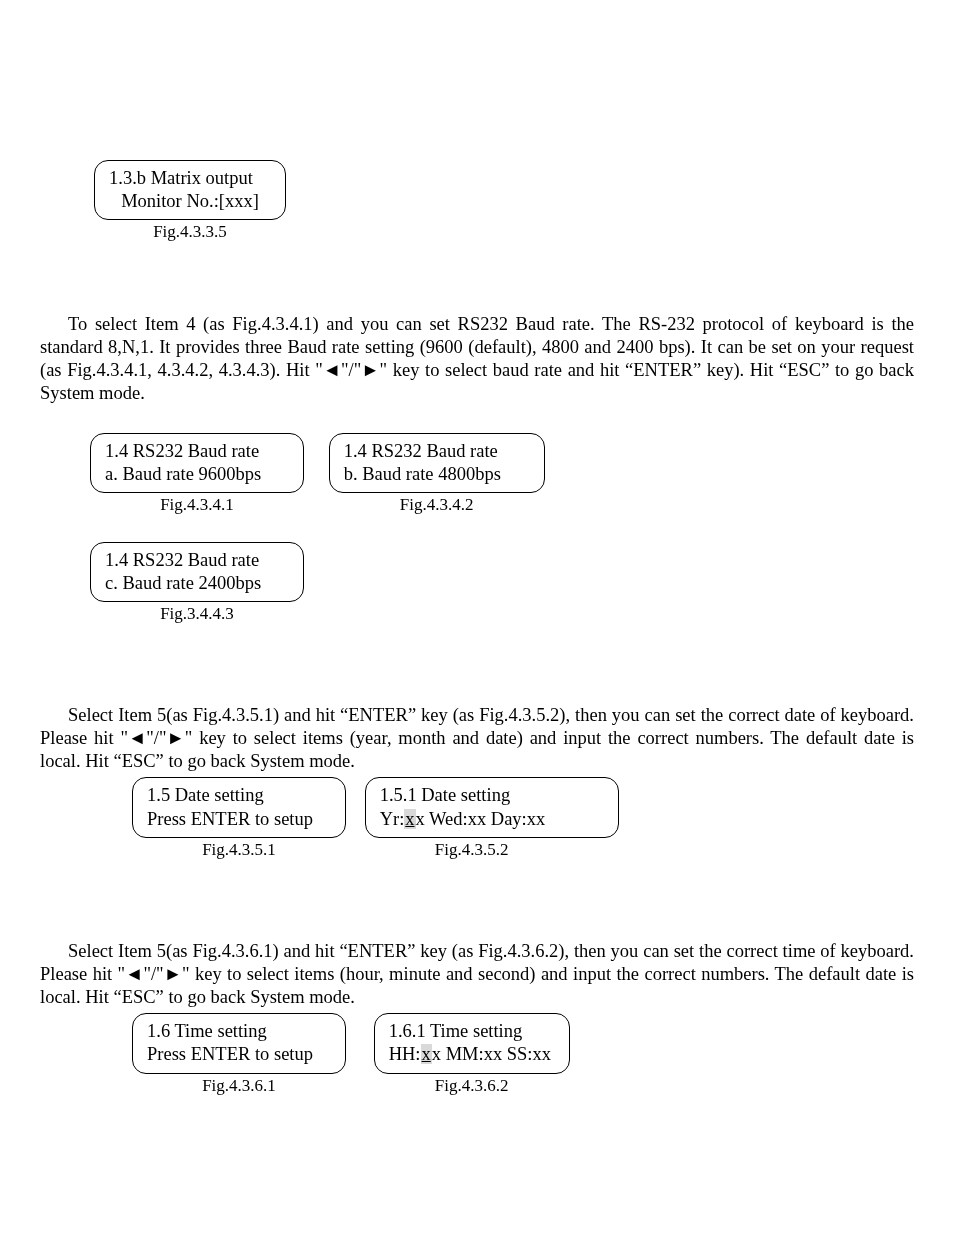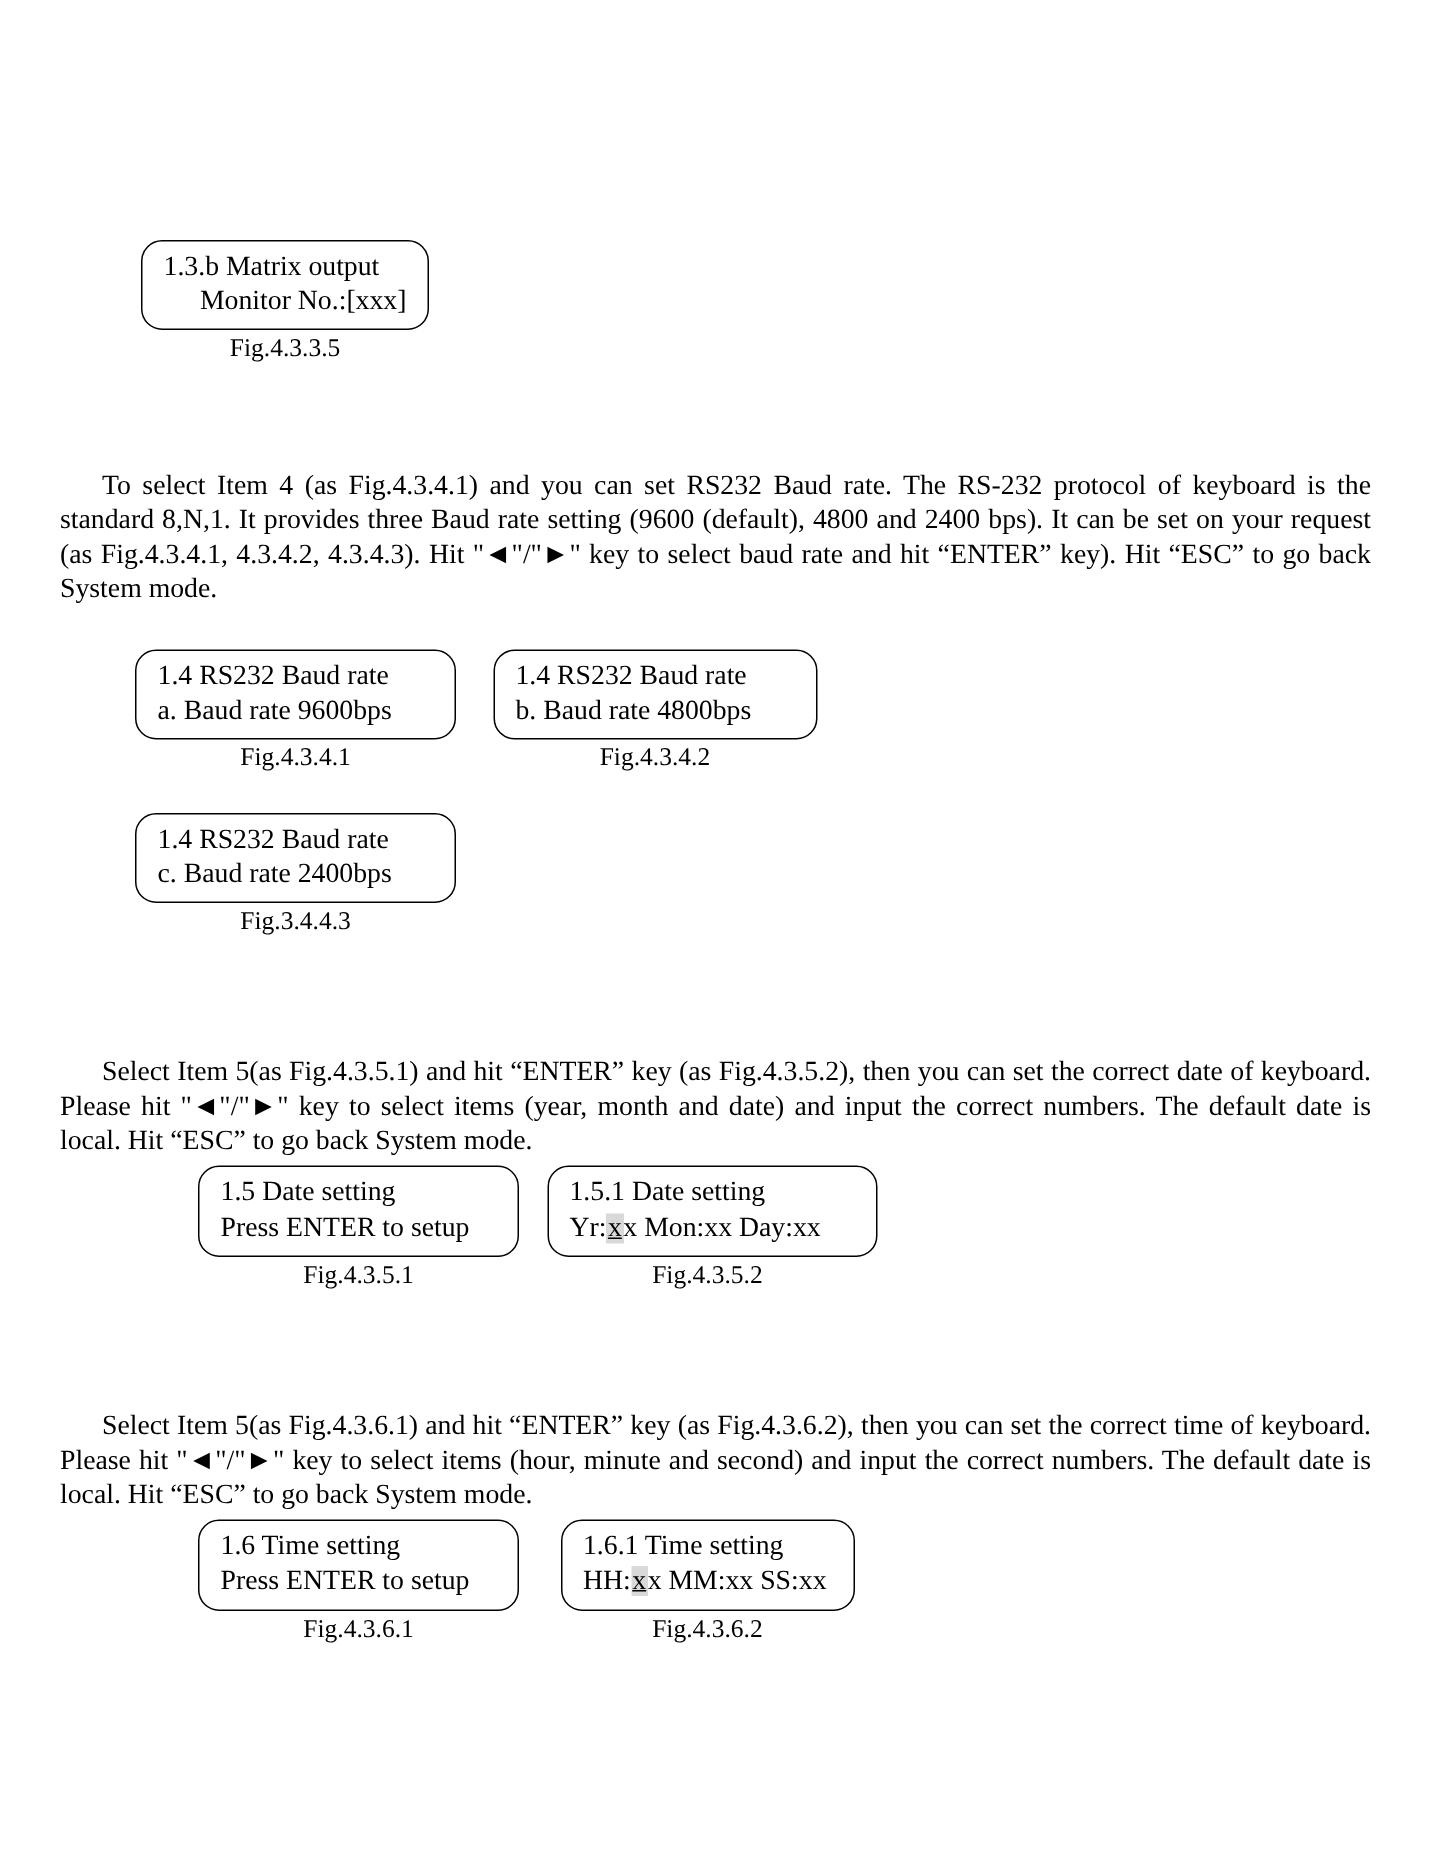--- a/index.html
+++ b/index.html
@@ -55,21 +55,21 @@
       height: 80px;
     }
   </style>
 </head>
 <body>
 
 <div style="margin-left:50px; margin-top:120px;">
   <div class="block" style="width:200px; text-align:center;">
     <div class="panel" style="width:192px;">
       <div>1.3.b Matrix output</div>
-      <div style="text-align:right;font-family:Liberation Serif, serif;">Monitor No.:[xxx]</div>
+      <div style="text-align:center;font-family:Liberation Serif, serif;">Monitor No.:[xxx]</div>
     </div>
     <div class="figcap">Fig.4.3.3.5</div>
   </div>
 </div>
 
 <div class="section-gap"></div>
 
 <p class="para" style="text-indent:28px;">To select Item 4 (as Fig.4.3.4.1) and you can set RS232 Baud rate. The RS-232 protocol of keyboard is the standard 8,N,1. It provides three Baud rate setting (9600 (default), 4800 and 2400 bps). It can be set on your request (as Fig.4.3.4.1, 4.3.4.2, 4.3.4.3). Hit "◄"/"►" key to select baud rate and hit “ENTER” key). Hit “ESC” to go back System mode.</p>
 
 <div style="height:28px;"></div>
@@ -111,23 +111,23 @@
 
 <div class="row2">
   <div class="block" style="width:214px; text-align:center; margin-right:14px;">
     <div class="panel" style="width:214px;">
       <div>1.5 Date setting</div>
       <div>Press ENTER to setup</div>
     </div>
     <div class="figcap">Fig.4.3.5.1</div>
   </div>
   <div class="block" style="width:214px; text-align:center;">
-    <div class="panel" style="width:220px;">
+    <div class="panel" style="width:254px;">
       <div>1.5.1 Date setting</div>
-      <div><span>Yr:</span><span class="highlight">x</span><span>x Mon:xx Day:xx</span></div>
+      <div><span>Yr:</span><span class="highlight">x</span><span>x Wed:xx Day:xx</span></div>
     </div>
     <div class="figcap">Fig.4.3.5.2</div>
   </div>
 </div>
 
 <div class="section-gap-lg"></div>
 
 <p class="para" style="text-indent:28px;">Select Item 5(as Fig.4.3.6.1) and hit “ENTER” key (as Fig.4.3.6.2), then you can set the correct time of keyboard. Please hit "◄"/"►" key to select items (hour, minute and second) and input the correct numbers. The default date is local. Hit “ESC” to go back System mode.</p>
 
 <div style="height:4px;"></div>

